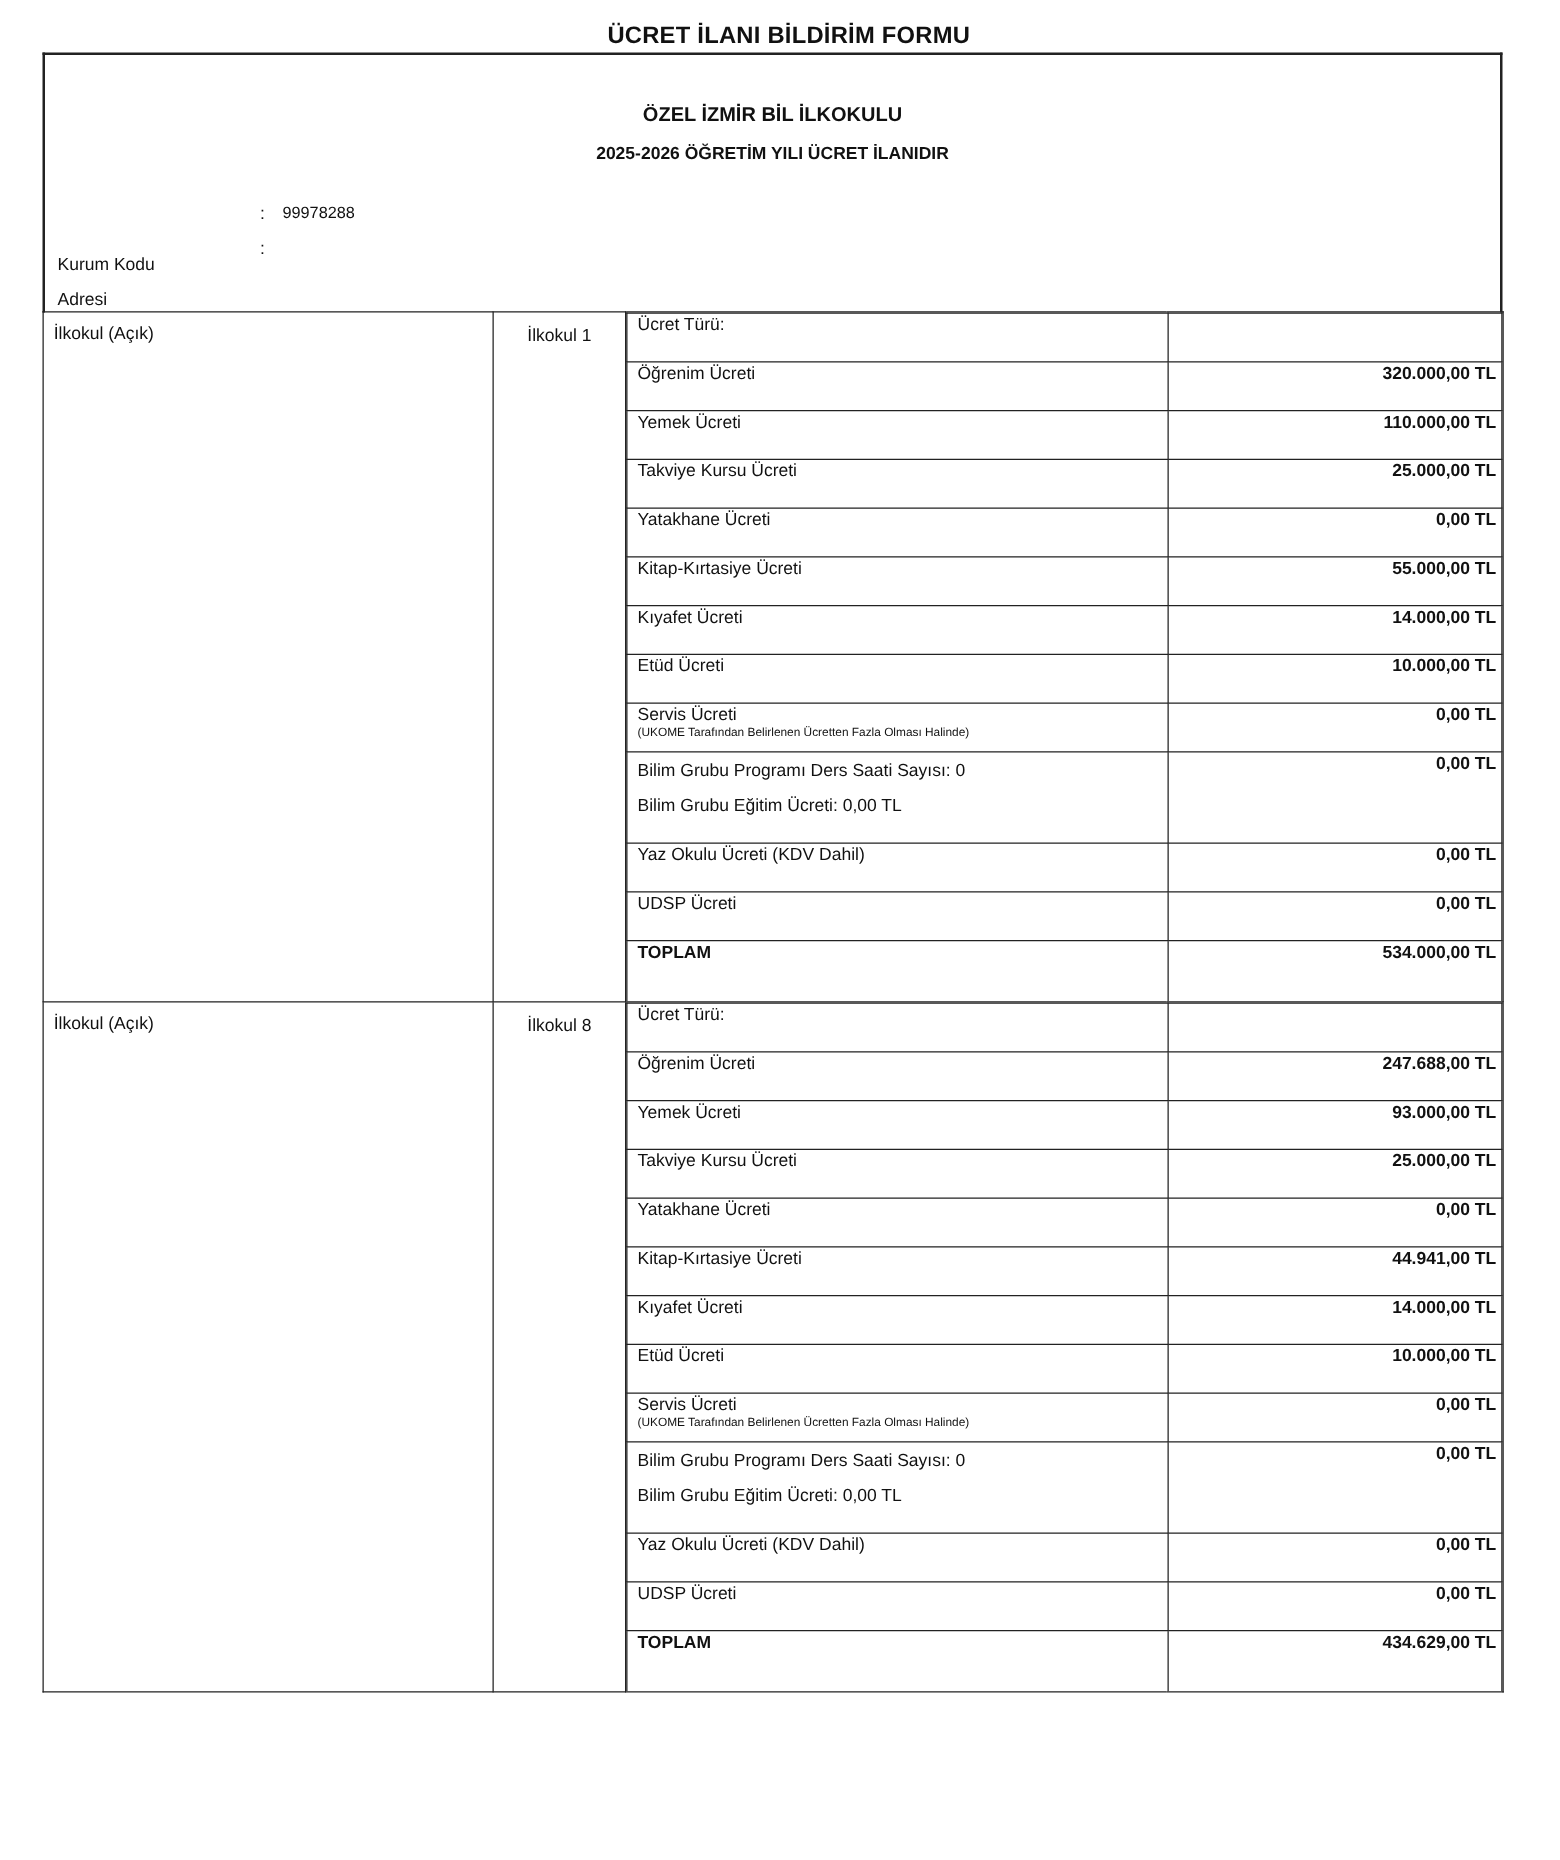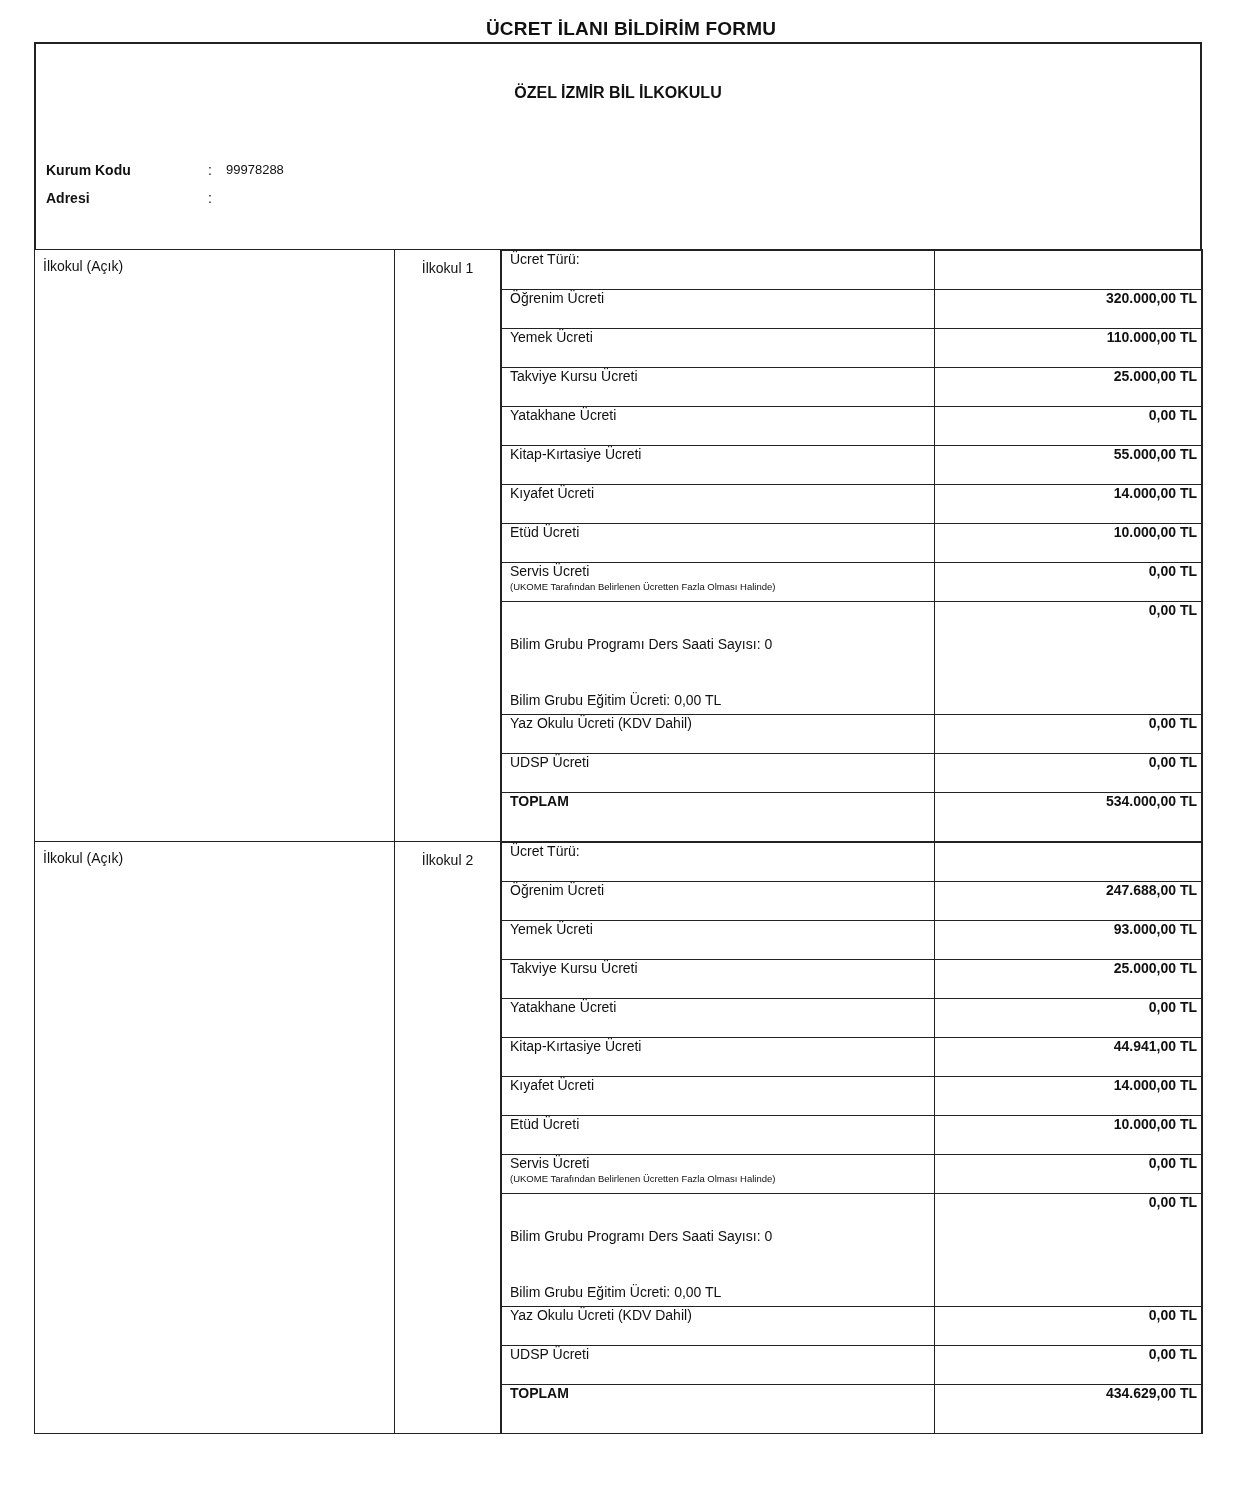--- a/index.html
+++ b/index.html
@@ -2,46 +2,47 @@
 <html><head>
 <meta charset="utf-8">
 <style>
   html,body{margin:0;padding:0;background:#fff;}
   body{width:1248px;height:1488px;position:relative;font-family:"Liberation Sans",sans-serif;color:#111;overflow:hidden;}
   .title{position:absolute;top:18px;left:0;width:1262px;text-align:center;font-weight:bold;font-size:19px;letter-spacing:0.2px;}
   .headbox{position:absolute;left:34px;top:42px;width:1168px;height:208px;border:2px solid #222;border-bottom:none;box-sizing:border-box;}
   .school{position:absolute;top:40px;left:0;width:100%;text-align:center;font-weight:bold;font-size:16px;}
   .year{position:absolute;top:70px;left:0;width:100%;text-align:center;font-weight:bold;font-size:14px;}
   .meta-row{position:absolute;left:10px;font-size:14px;display:flex;}
-  .meta-label{font-weight:bold;width:162px;}
+  .meta-label{font-weight:normal;width:162px;margin-top:41px;}
   .meta-colon{width:18px;}
   .meta-value{font-size:13px;}
   table.fees{position:absolute;left:34px;top:249px;width:1168px;border-collapse:collapse;table-layout:fixed;}
   table.fees td, table.fees th{border:1.5px solid #222;font-size:14px;vertical-align:top;padding:0;}
   table.fees th{height:40px;vertical-align:middle;font-weight:bold;font-size:14px;}
   .c1{width:360px;} .c2{width:106px;} .c3{width:432px;} .c4{width:270px;}
   .prog{padding:8px 8px !important;}
   .grade{text-align:center;padding-top:10px !important;}
   .inner{width:100%;border-collapse:collapse;table-layout:fixed;}
   .inner td{border:none;border-bottom:1.5px solid #444;height:38px;vertical-align:middle;font-size:14px;}
   .inner tr:last-child td{border-bottom:none;}
   .inner td.lbl{padding-left:8px;}
   .inner td.amt{text-align:right;padding-right:4px;font-weight:bold;border-left:1.5px solid #222;width:262px;}
   .small{font-size:9.5px;display:block;margin-top:2px;}
   .tall td{height:72px;}
-  .bilim-line{display:block;line-height:28px;margin-top:28px;}
+  .bilim-line{display:block;line-height:28px;}
   .total td{height:48px;font-weight:bold;}
 </style>
 </head>
 <body>
 
 <div class="title">ÜCRET İLANI BİLDİRİM FORMU</div>
 
 <div class="headbox">
   <div class="school">ÖZEL İZMİR BİL İLKOKULU</div>
+  <div class="year">2025-2026 ÖĞRETİM YILI ÜCRET İLANIDIR</div>
   <div class="meta-row" style="top:118px;">
     <span class="meta-label">Kurum Kodu</span>
     <span class="meta-colon">:</span>
     <span class="meta-value">99978288</span>
   </div>
   <div class="meta-row" style="top:146px;">
     <span class="meta-label">Adresi</span>
     <span class="meta-colon">:</span>
   </div>
 </div>
@@ -116,21 +117,21 @@
                 <td class="lbl">TOPLAM</td>
                 <td class="amt">534.000,00 TL</td>
               </tr>
       </tbody>
           </table>
     </td>
   </tr>
 
   <tr>
     <td class="prog">İlkokul (Açık)</td>
-    <td class="grade">İlkokul 2</td>
+    <td class="grade">İlkokul 8</td>
     <td colspan="2">
       <table class="inner">
         <tbody>
               <tr>
                 <td class="lbl">Ücret Türü:</td>
                 <td class="amt"></td>
               </tr>
         <tr>
                 <td class="lbl">Öğrenim Ücreti</td>
                 <td class="amt">247.688,00 TL</td>

